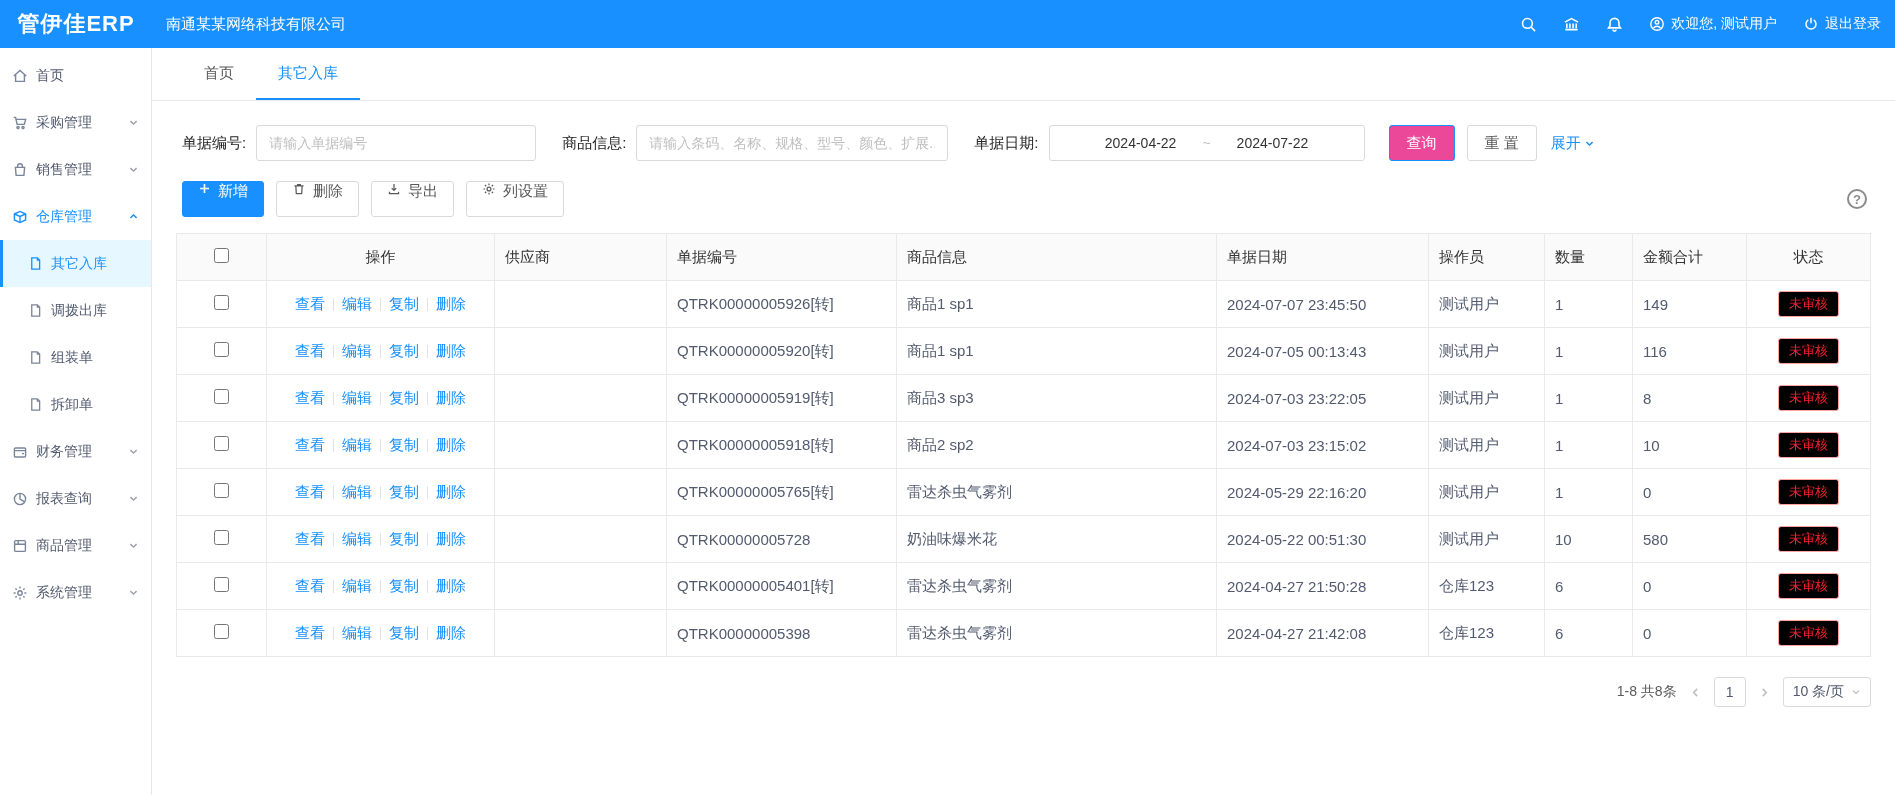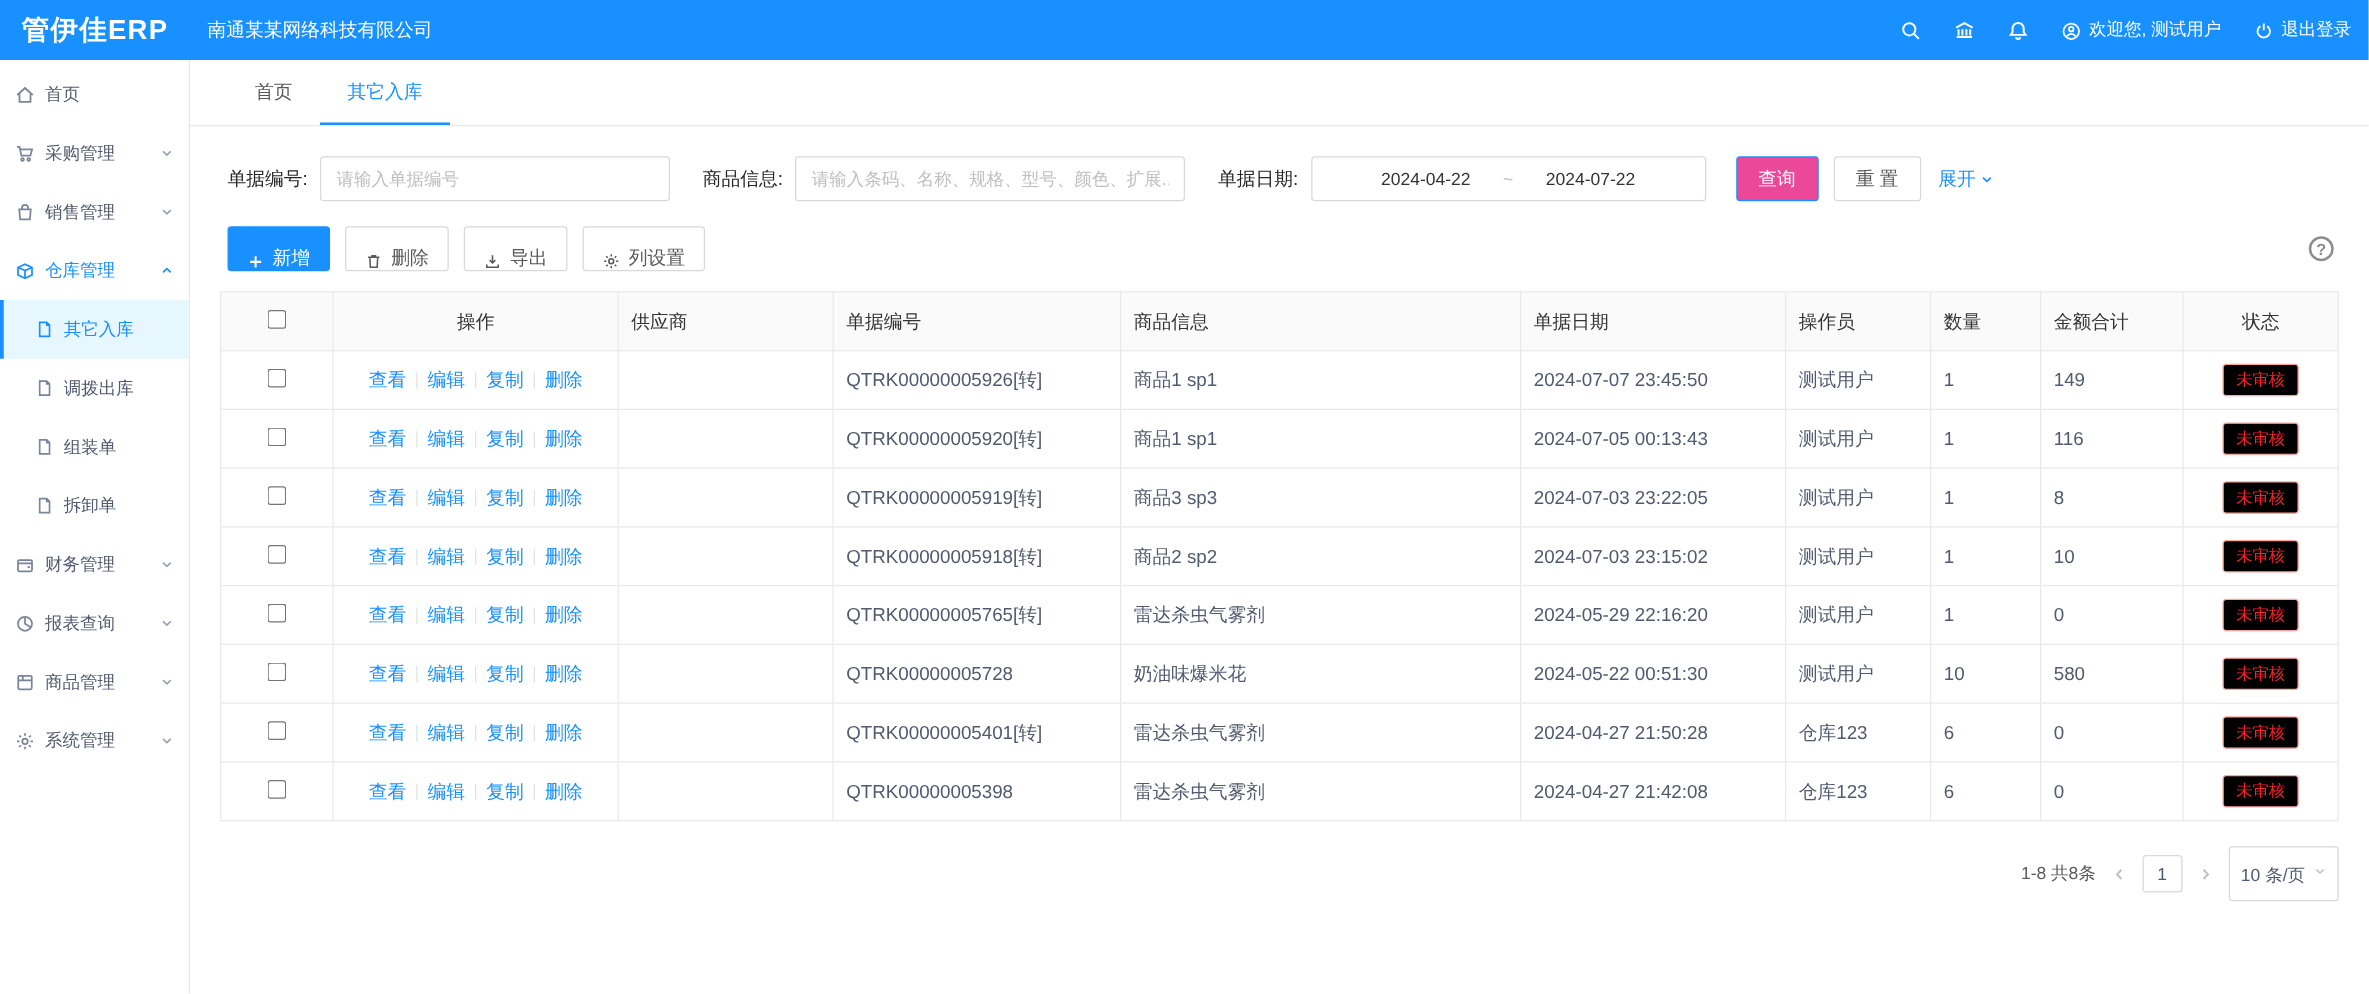--- a/index.html
+++ b/index.html
@@ -6,21 +6,21 @@
   html,body{width:1895px;height:795px}
   body{font-family:"Liberation Sans","DejaVu Sans",sans-serif;background:#fff;overflow:hidden}
   .app{display:flex;flex-direction:column;width:1895px;height:795px}
 
   
   .topbar{height:48px;background:#1890ff;display:flex;align-items:center;color:#fff;flex-shrink:0;padding-right:14px}
   .logo{width:152px;text-align:center;font-size:22px;font-weight:bold;letter-spacing:1px;white-space:nowrap}
   .company{font-size:15px;margin-left:14px}
   .topbar-right{margin-left:auto;display:flex;align-items:center;gap:26px;font-size:14px}
   .tb-icon{display:flex;cursor:pointer}
-  .tb-item{display:flex;align-items:flex-end;gap:6px;cursor:pointer;white-space:nowrap}
+  .tb-item{display:flex;align-items:center;gap:6px;cursor:pointer;white-space:nowrap}
 
   
   .layout{display:flex;flex:1;min-height:0}
   .sidebar{width:152px;border-right:1px solid #e8e8e8;background:#fff;padding-top:4px;flex-shrink:0}
   .side-item{display:flex;align-items:center;height:47px;padding:0 12px;font-size:14px;color:#515a6e;cursor:pointer}
   .s-icon{display:flex;margin-right:8px;color:#7a8599;flex-shrink:0}
   .chev{margin-left:auto;color:#9aa3b2;display:flex}
   .side-item.active-parent,.side-item.active-parent .s-icon,.side-item.active-parent .chev{color:#1890ff}
   .side-sub{display:flex;align-items:center;height:47px;padding:0 12px 0 25px;font-size:14px;color:#515a6e;cursor:pointer;border-left:3px solid transparent}
   .side-sub.active{background:#e6f7ff;color:#1890ff;border-left-color:#1890ff}
@@ -38,41 +38,41 @@
   .finput::placeholder{color:#bfbfbf}
   .w1{width:280px;margin-right:26px}
   .w2{width:312px;margin-right:26px}
   .date-range{height:36px;width:316px;border:1px solid #d9d9d9;border-radius:3px;display:flex;align-items:center;justify-content:center;gap:26px;font-size:14px;color:#333;cursor:pointer;margin-right:24px}
   .btn{height:36px;padding:0 17px;border-radius:3px;border:1px solid #d9d9d9;background:#fff;color:#595959;font-size:15px;cursor:pointer;font-family:inherit}
   .btn.primary{background:#ec4899;border-color:#1890ff;color:#fff;margin-right:12px}
   .expand{color:#1890ff;font-size:15px;display:flex;align-items:center;gap:3px;cursor:pointer;margin-left:14px;text-decoration:none}
 
   
   .toolbar{display:flex;align-items:center;padding:20px 28px 16px 30px;gap:12px}
-  .tbtn{height:36px;padding:0 15px;display:flex;align-items:flex-end;gap:7px;border:1px solid #d9d9d9;border-radius:3px;background:#fff;color:#595959;font-size:15px;cursor:pointer;font-family:inherit}
+  .tbtn{height:36px;padding:0 15px;display:flex;align-items:flex-start;gap:7px;border:1px solid #d9d9d9;border-radius:3px;background:#fff;color:#595959;font-size:15px;cursor:pointer;font-family:inherit}
   .tbtn.primary{background:#1890ff;border-color:#1890ff;color:#fff}
   .help{margin-left:auto;width:20px;height:20px;border:2px solid #8c8c8c;border-radius:50%;color:#8c8c8c;font-size:13px;font-weight:bold;display:flex;align-items:center;justify-content:center;cursor:pointer}
 
   
   .table-wrap{margin:0 24px}
   table{width:100%;border-collapse:collapse;table-layout:fixed;font-size:15px;color:#515a6e}
   th,td{border:1px solid #e9e9e9;padding:0 10px;height:47px;overflow:hidden;white-space:nowrap;text-overflow:ellipsis}
   thead th{background:#fafafa;color:#333;font-weight:500;text-align:left}
   .center{text-align:center}
   td.actions{text-align:center}
   td.actions a{color:#1890ff;text-decoration:none;cursor:pointer}
   .pipe{display:inline-block;width:1px;height:13px;background:#e2e2e2;margin:0 8px;vertical-align:-2px}
   .badge{display:inline-block;padding:4px 10px;border:1px solid #ffa39e;background:#000000;color:#f5222d;border-radius:3px;font-size:13px;line-height:1.2}
   input[type=checkbox]{width:15px;height:15px;cursor:pointer}
 
   
   .pagination{display:flex;align-items:center;justify-content:flex-end;gap:12px;padding:20px 24px;font-size:14px;color:#595959}
   .pg-arrow{display:flex;color:#bfbfbf;cursor:pointer}
   .page-num{min-width:32px;height:30px;border:1px solid #d9d9d9;border-radius:3px;display:flex;align-items:center;justify-content:center;color:#515a6e;cursor:pointer;background:#fff}
-  .page-size{height:44px;border:1px solid #d9d9d9;border-radius:3px;display:flex;gap:7px;padding:14px 9px;cursor:pointer;color:#515a6e}
+  .page-size{height:30px;border:1px solid #d9d9d9;border-radius:3px;display:flex;align-items:center;gap:7px;padding:14px 9px;cursor:pointer;color:#515a6e}
   .page-size .chev-d{display:flex;color:#bfbfbf}
 </style>
 </head>
 <body>
 
 <div class="app">
 
   <header class="topbar">
     <div class="logo">管伊佳ERP</div>
     <div class="company">南通某某网络科技有限公司</div>

